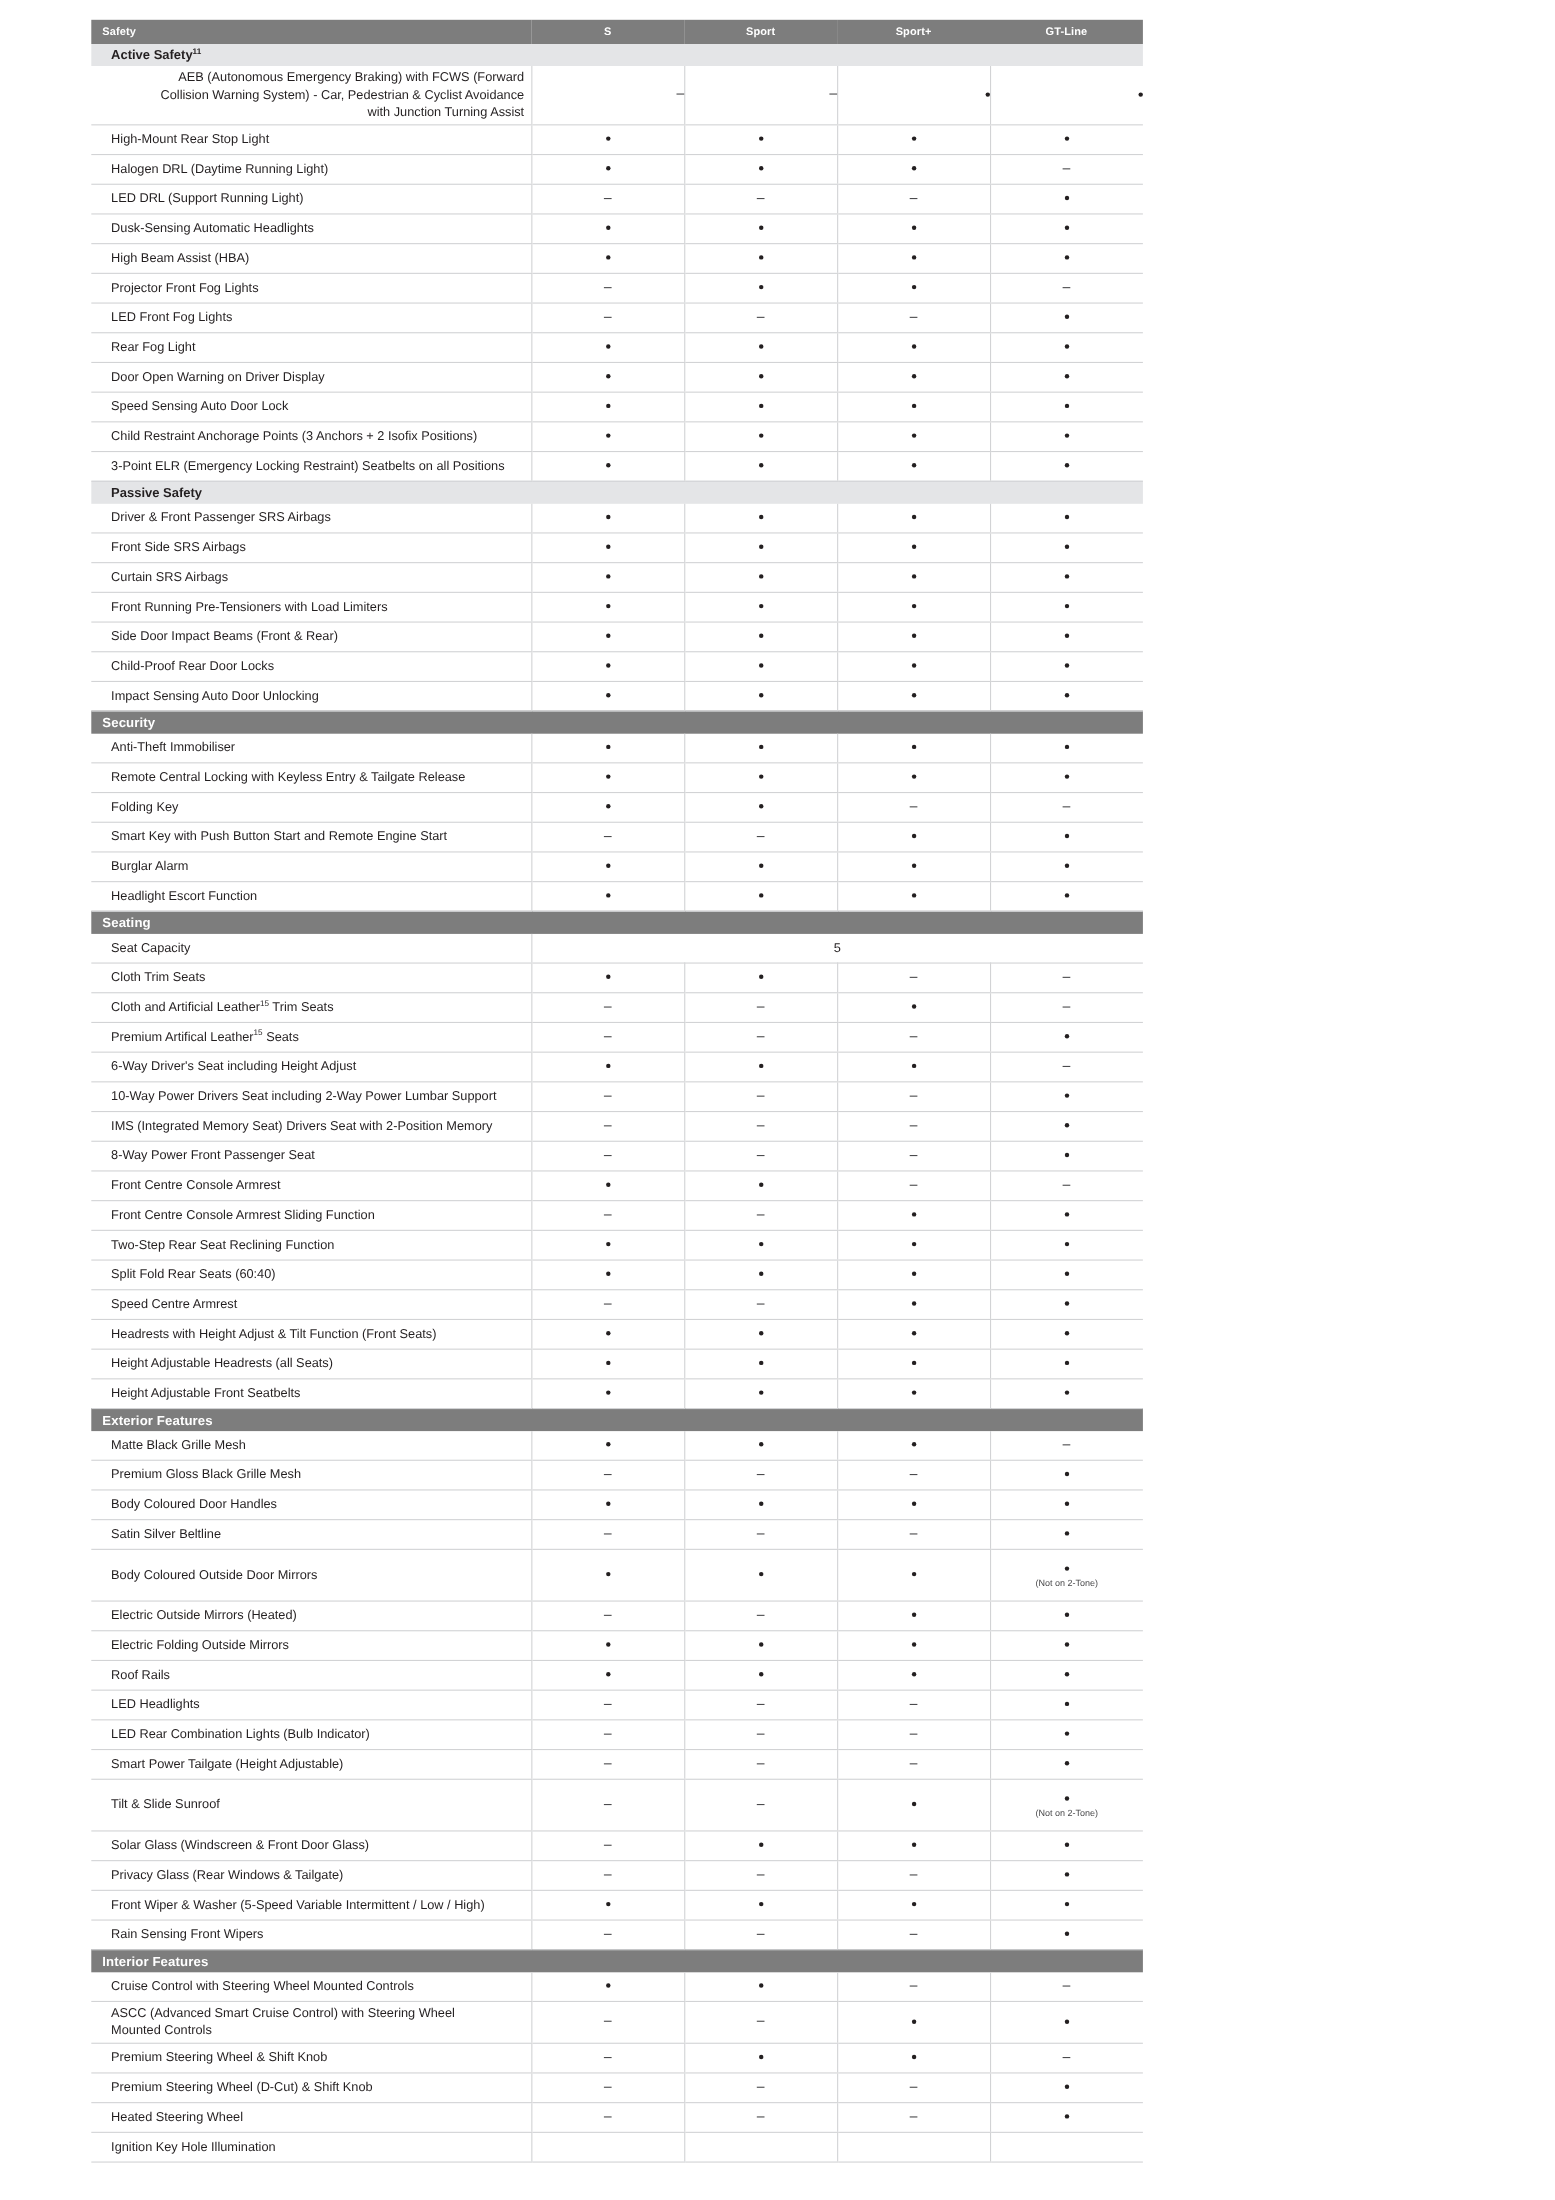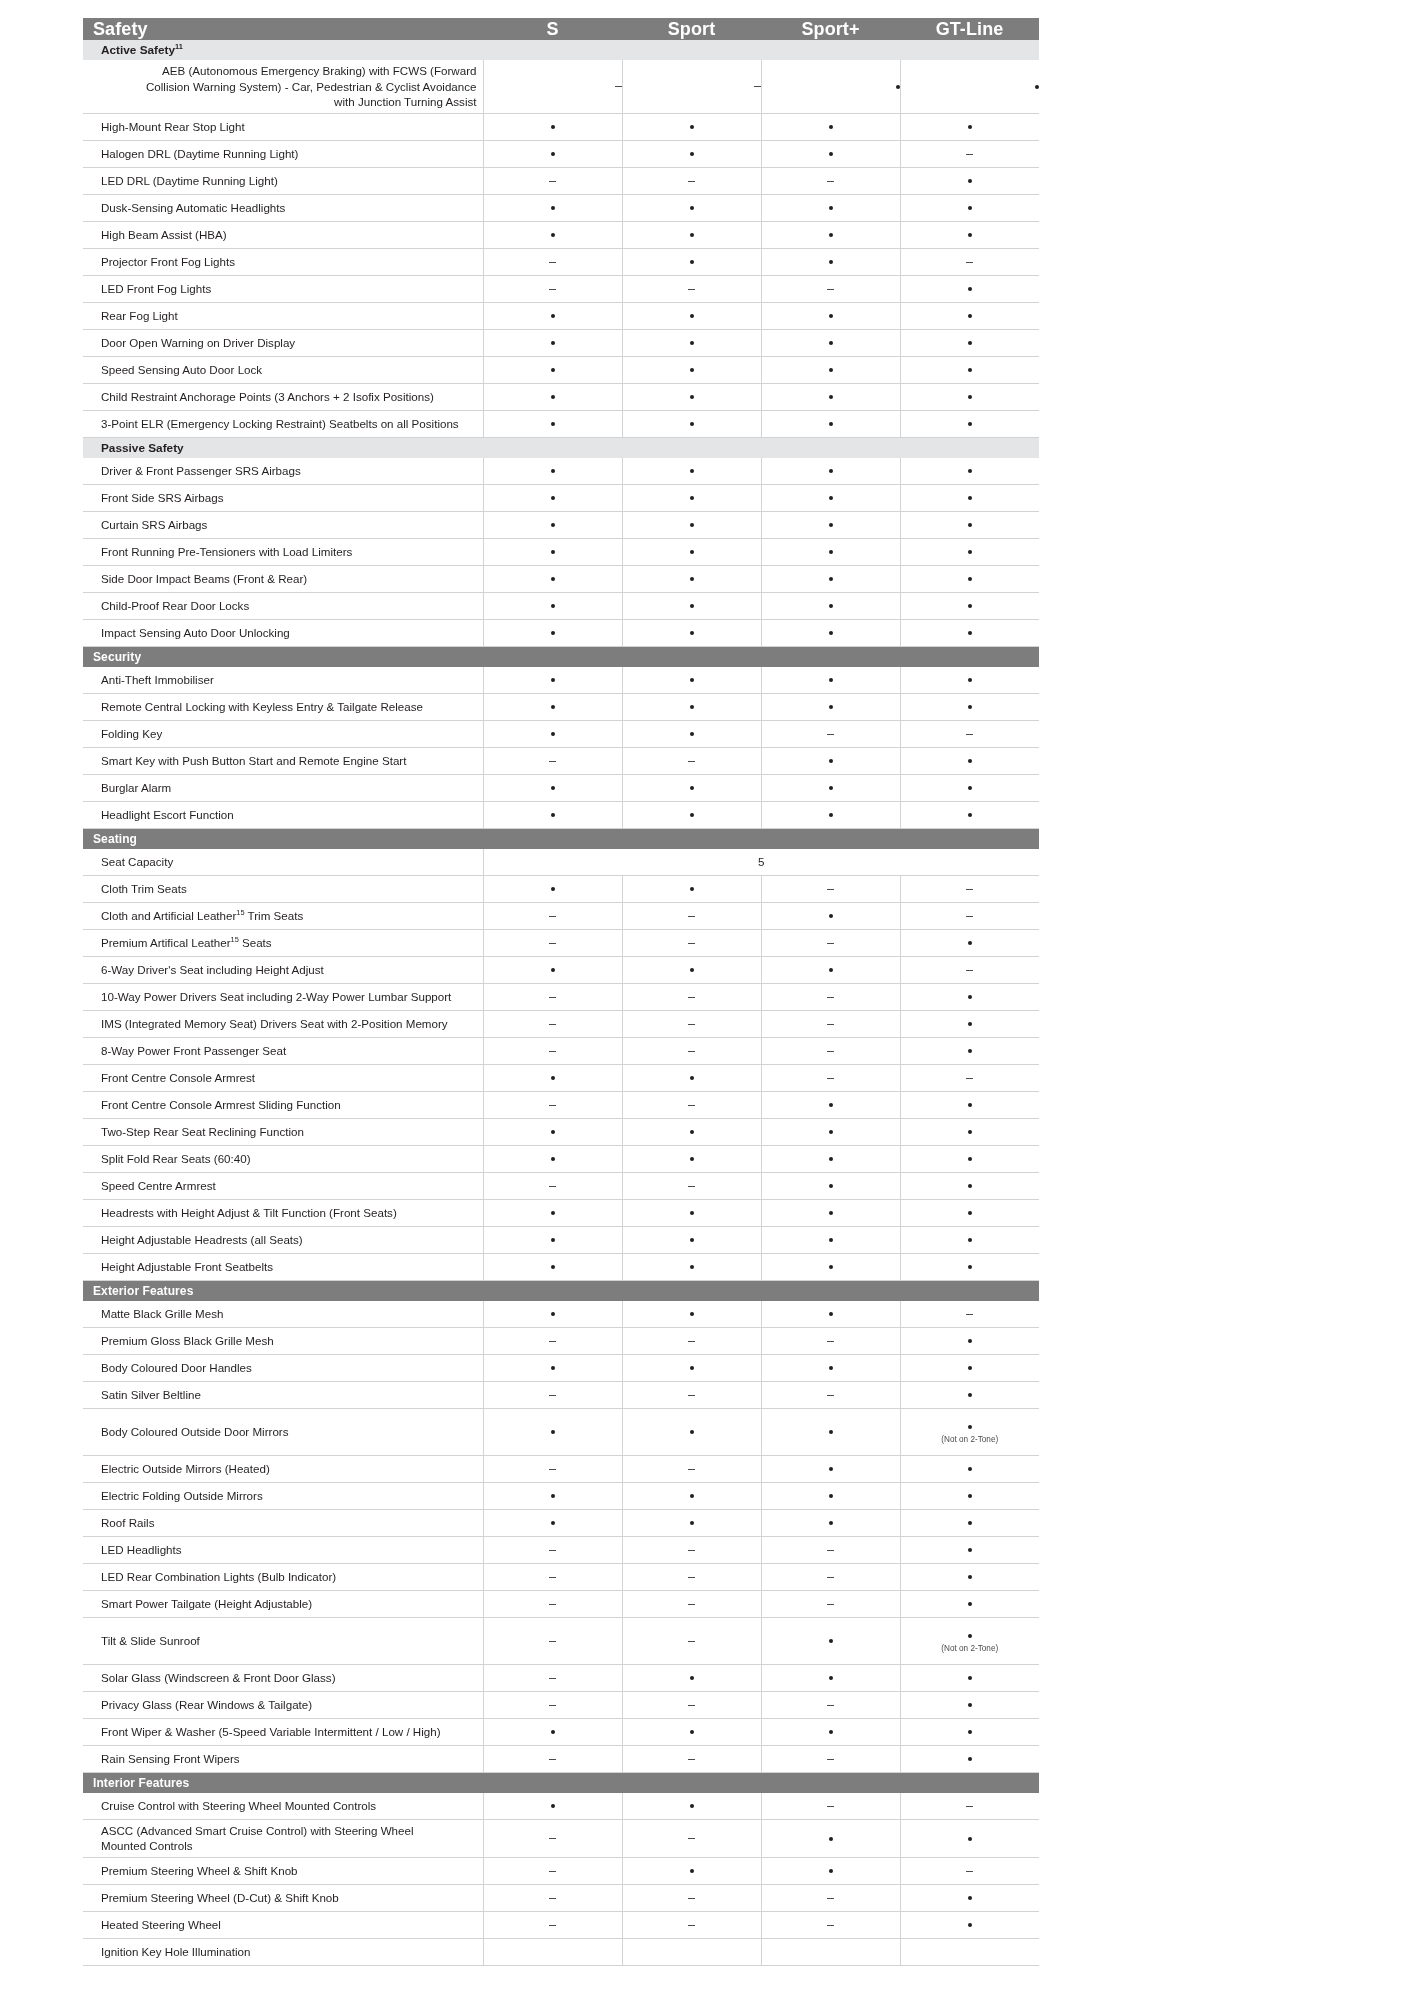--- a/index.html
+++ b/index.html
@@ -24,21 +24,21 @@
     font-size:11.6px;
   }
   table.spec col.c-feature{width:400px;}
   table.spec col.c-trim{width:139px;}
 
   
   tr.head th{
     background:#7d7d7d;
     color:#ffffff;
     font-weight:bold;
-    font-size:18px;
+    font-size:10px;
     height:22px;
     padding:0;
     border:none;
     vertical-align:middle;
     letter-spacing:.1px;
   }
   tr.head th.feature-head{
     text-align:left;
     padding-left:10px;
   }
@@ -165,21 +165,21 @@
           <td class="val"><span class="mark-dot"></span></td>
         </tr>
         <tr class="item">
           <td class="feature"><span class="feature-text">Halogen DRL (Daytime Running Light)</span></td>
           <td class="val"><span class="mark-dot"></span></td>
           <td class="val"><span class="mark-dot"></span></td>
           <td class="val"><span class="mark-dot"></span></td>
           <td class="val"><span class="mark-dash"></span></td>
         </tr>
         <tr class="item">
-          <td class="feature"><span class="feature-text">LED DRL (Daytime Running Light)</span></td>
+          <td class="feature"><span class="feature-text">LED DRL (Support Running Light)</span></td>
           <td class="val"><span class="mark-dash"></span></td>
           <td class="val"><span class="mark-dash"></span></td>
           <td class="val"><span class="mark-dash"></span></td>
           <td class="val"><span class="mark-dot"></span></td>
         </tr>
         <tr class="item">
           <td class="feature"><span class="feature-text">Dusk-Sensing Automatic Headlights</span></td>
           <td class="val"><span class="mark-dot"></span></td>
           <td class="val"><span class="mark-dot"></span></td>
           <td class="val"><span class="mark-dot"></span></td>

